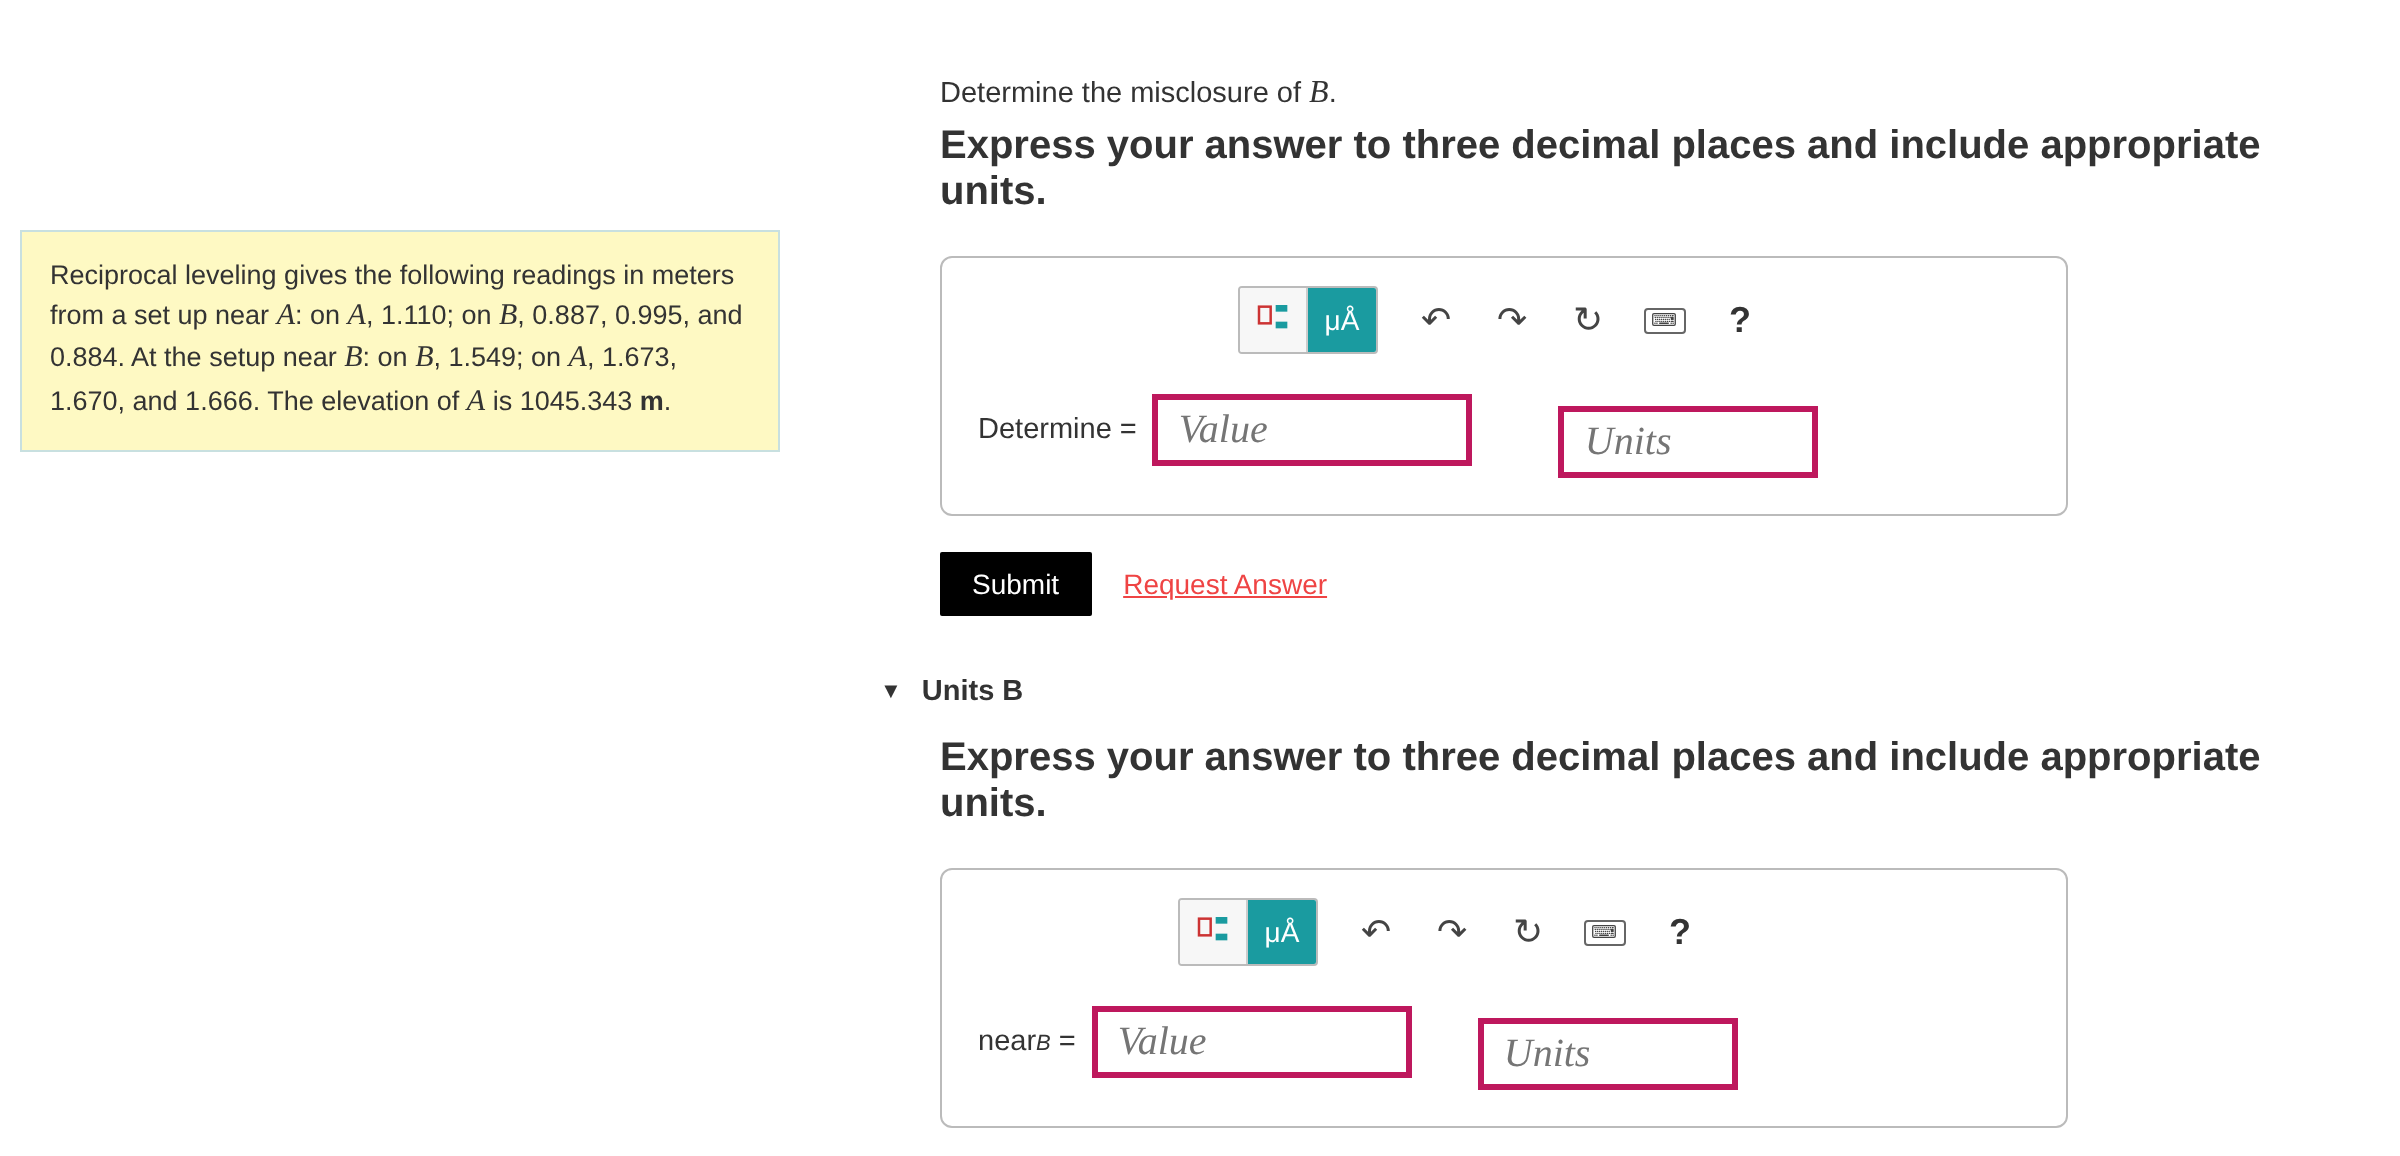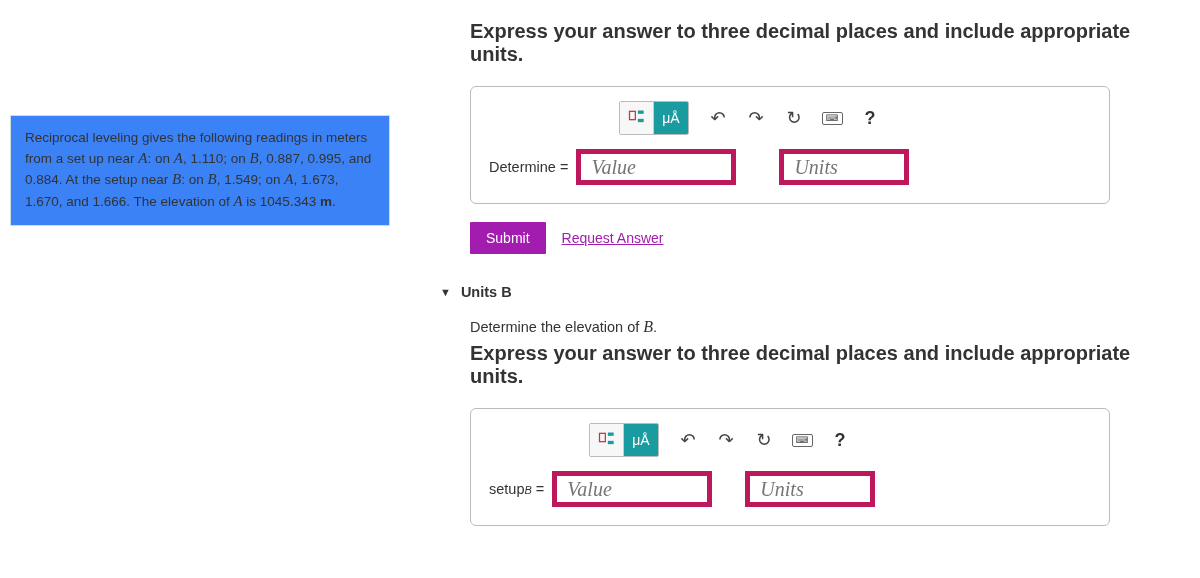--- a/index.html
+++ b/index.html
@@ -16,21 +16,21 @@
   .container {
     display: flex;
     padding: 20px 10px 0 10px;
   }
   .sidebar {
     width: 380px;
     flex-shrink: 0;
     padding-top: 95px;
   }
   .problem-box {
-    background: #3b82f6;
+    background: #fef9c3;
     border: 1px solid #c8e0e0;
     padding: 12px 14px;
     font-size: 13.5px;
     line-height: 1.45;
     color: #333;
   }
   .problem-box .it { font-style: italic; font-family: 'Times New Roman', serif; font-size: 15px;}
   .main {
     flex: 1;
     padding-left: 80px;
@@ -44,21 +44,21 @@
   .prompt-line2 {
     font-size: 20px;
     font-weight: bold;
     color: #333;
     margin-bottom: 20px;
   }
   .answer-box {
     border: 1px solid #bbb;
     border-radius: 6px;
     padding: 14px 18px 18px 18px;
-    width: 640px;
+    width: 564px;
   }
   .toolbar {
     display: inline-flex;
     align-items: center;
     gap: 0;
     margin-bottom: 14px;
     margin-left: 130px;
   }
   .tool-group {
     display: flex;
@@ -117,48 +117,48 @@
     display: flex;
     align-items: center;
     gap: 8px;
   }
   .eq-label {
     font-size: 14.5px;
     color: #333;
   }
   .sub { font-size: 11px; font-style: italic;}
   .value-input, .units-input {
-    border: 5px solid #be185d;
+    border: 3px solid #be185d;
     height: 36px;
     font-family: 'Times New Roman', serif;
     font-style: italic;
     font-size: 20px;
     color: #888;
     padding: 0 10px;
     outline: none;
   }
   .value-input { width: 160px; }
-  .units-input { width: 130px; margin-left: 35px;}
+  .units-input { width: 130px; margin-left: 35px; margin-top: 12px;}
   .submit-row {
     margin-top: 18px;
     display: flex;
     align-items: center;
     gap: 16px;
   }
   .submit-btn {
-    background: #a21caf;
+    background: #000000;
     color: #fff;
     border: none;
     padding: 8px 16px;
     font-size: 14px;
     cursor: pointer;
     border-radius: 1px;
   }
   .req-link {
-    color: #a21caf;
+    color: #ef4444;
     text-decoration: underline;
     font-size: 14px;
     cursor: pointer;
   }
   .part-header {
     display: flex;
     align-items: center;
     gap: 10px;
     margin: 30px 0 14px -30px;
     font-weight: bold;
@@ -176,20 +176,23 @@
 
 <div class="container">
   <div class="sidebar">
     <div class="problem-box">
       <span>Reciprocal leveling gives the following readings in meters from a set up near </span><span class="it">A</span><span>: on </span><span class="it">A</span><span>, 1.110; on </span><span class="it">B</span><span>, 0.887, 0.995, and 0.884. At the setup near </span><span class="it">B</span><span>: on </span><span class="it">B</span><span>, 1.549; on </span><span class="it">A</span><span>, 1.673, 1.670, and 1.666. The elevation of </span><span class="it">A</span><span> is 1045.343 </span><b>m</b><span>.</span>
     </div>
   </div>
 
   <div class="main">
 
+    <div class="prompt-line1">
+      <span>Determine the misclosure of </span><span class="it-serif">B</span><span>.</span>
+    </div>
     <div class="prompt-line2">Express your answer to three decimal places and include appropriate units.</div>
 
     <div class="answer-box">
       <div class="toolbar">
         <div class="tool-group">
           <div class="tool-btn template-icon">
             <svg viewBox="0 0 24 24">
                 <rect x="3" y="4" width="7" height="10" fill="none" stroke="#c33" stroke-width="1.5"></rect>
                 <rect x="13" y="3" width="7" height="4" fill="#1a9ba0"></rect>
                 <rect x="13" y="13" width="7" height="4" fill="#1a9ba0"></rect>
@@ -217,23 +220,20 @@
     <div class="submit-row">
       <button class="submit-btn">Submit</button>
       <a class="req-link">Request Answer</a>
     </div>
 
     <div class="part-header">
       <span class="caret">▼</span>
       <span>Units B</span>
     </div>
 
-    <div class="prompt-line1">
-      <span>Determine the elevation of </span><span class="it-serif">B</span><span>.</span>
-    </div>
     <div class="prompt-line2">Express your answer to three decimal places and include appropriate units.</div>
 
     <div class="answer-box">
       <div class="toolbar" style="margin-left:100px;">
         <div class="tool-group">
           <div class="tool-btn template-icon">
             <svg viewBox="0 0 24 24">
                 <rect x="3" y="4" width="7" height="10" fill="none" stroke="#c33" stroke-width="1.5"></rect>
                 <rect x="13" y="3" width="7" height="4" fill="#1a9ba0"></rect>
                 <rect x="13" y="13" width="7" height="4" fill="#1a9ba0"></rect>
@@ -246,21 +246,21 @@
           <div class="plain-tool">↷</div>
           <div class="plain-tool">↻</div>
           <div class="plain-tool">
               <span class="kbd-icon">⌨</span>
             </div>
           <div class="plain-tool help-btn">?</div>
         </div>
       </div>
       <div class="input-row">
         <span class="eq-label">
-          <span>setup</span><span class="sub">B</span><span> =</span>
+          <span>near</span><span class="sub">B</span><span> =</span>
         </span>
         <input class="value-input" placeholder="Value" style="">
         <input class="units-input" style="margin-left: 25px;" placeholder="Units">
       </div>
     </div>
 
   </div>
 </div>
 
 </body></html>

